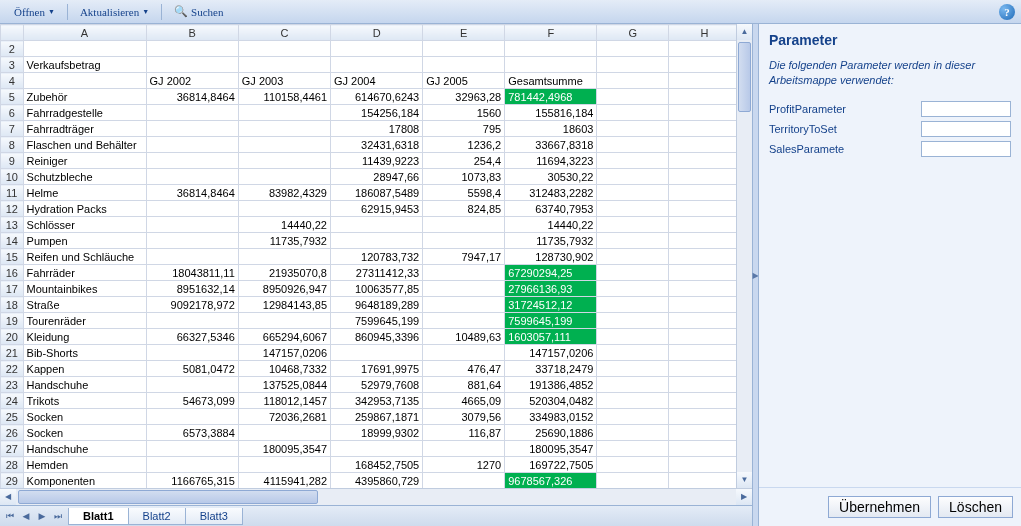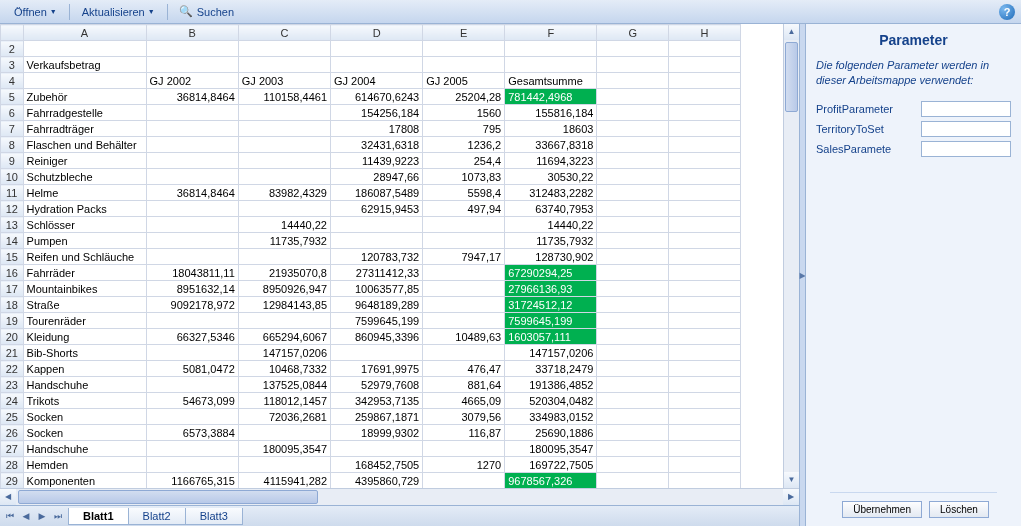--- a/index.html
+++ b/index.html
@@ -13,20 +13,21 @@
   display: flex;
   flex-direction: column;
 }
 .toolbar {
   background: linear-gradient(#e4ecf7, #c5d6ee);
   height: 24px;
   display: flex;
   align-items: center;
   padding: 0 6px;
   border-bottom: 1px solid #9ab3d5;
+  font-family: Liberation Serif, serif;
 }
 .toolbar-item {
   color: #15428b;
   padding: 2px 8px;
   cursor: pointer;
   display: flex;
   align-items: center;
   gap: 3px;
 }
 .dropdown-arrow {
@@ -186,26 +187,25 @@
   cursor: pointer;
   color: #15428b;
 }
 .tab.active {
   background: #fff;
   font-weight: bold;
   color: #000;
 }
 
 .side-panel {
-  width: 216px;
+  width: 263px;
   background: #eef3fb;
   display: flex;
   flex-direction: column;
   border-left: 1px solid #9ab3d5;
-  align-items: center;
 }
 .side-splitter {
   width: 5px;
   background: #c9d8ef;
   cursor: col-resize;
   display: flex;
   align-items: center;
   justify-content: center;
 }
 .side-splitter span {
@@ -245,21 +245,21 @@
   font-size: 11px;
   padding: 0 2px;
 }
 .panel-footer {
   padding: 8px;
   text-align: right;
   border-top: 1px solid #c9d8ef;
 }
 .panel-footer button {
   font-family: inherit;
-  font-size: 10px;
+  font-size: 14px;
   padding: 2px 10px;
   background: linear-gradient(#fdfdfe,#e3e9f2);
   border: 1px solid #8ea9d4;
   cursor: pointer;
   margin-left: 4px;
 }
 .binoculars {
   display: inline-block;
   width: 14px;
   font-size: 11px;
@@ -337,21 +337,21 @@
                 <td class="txt">Gesamtsumme</td>
                 <td class=""></td>
                 <td class=""></td>
               </tr>
               <tr>
                 <th class="rowhdr">5</th>
                 <td class="txt">Zubehör</td>
                 <td class="num">36814,8464</td>
                 <td class="num">110158,4461</td>
                 <td class="num">614670,6243</td>
-                <td class="num">25204,28</td>
+                <td class="num">32963,28</td>
                 <td class="hl">781442,4968</td>
                 <td class=""></td>
                 <td class=""></td>
               </tr>
               <tr>
                 <th class="rowhdr">6</th>
                 <td class="txt">Fahrradgestelle</td>
                 <td class="num"></td>
                 <td class="num"></td>
                 <td class="num">154256,184</td>
@@ -414,21 +414,21 @@
                 <td class="num">312483,2282</td>
                 <td class=""></td>
                 <td class=""></td>
               </tr>
               <tr>
                 <th class="rowhdr">12</th>
                 <td class="txt">Hydration Packs</td>
                 <td class="num"></td>
                 <td class="num"></td>
                 <td class="num">62915,9453</td>
-                <td class="num">497,94</td>
+                <td class="num">824,85</td>
                 <td class="num">63740,7953</td>
                 <td class=""></td>
                 <td class=""></td>
               </tr>
               <tr>
                 <th class="rowhdr">13</th>
                 <td class="txt">Schlösser</td>
                 <td class="num"></td>
                 <td class="num">14440,22</td>
                 <td class="num"></td>

